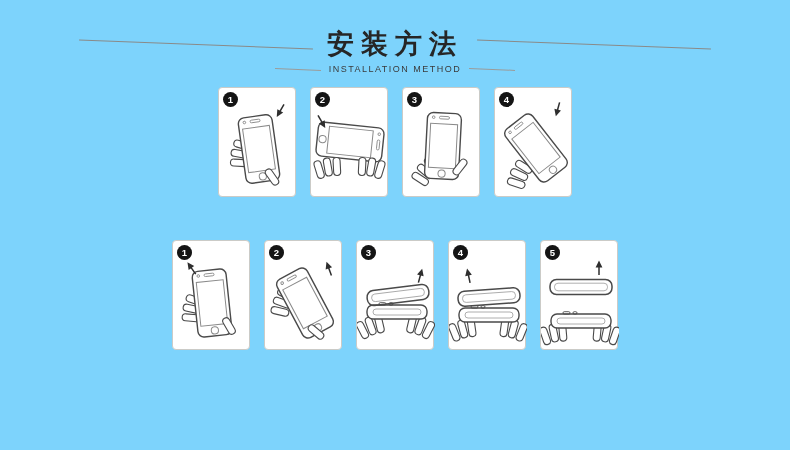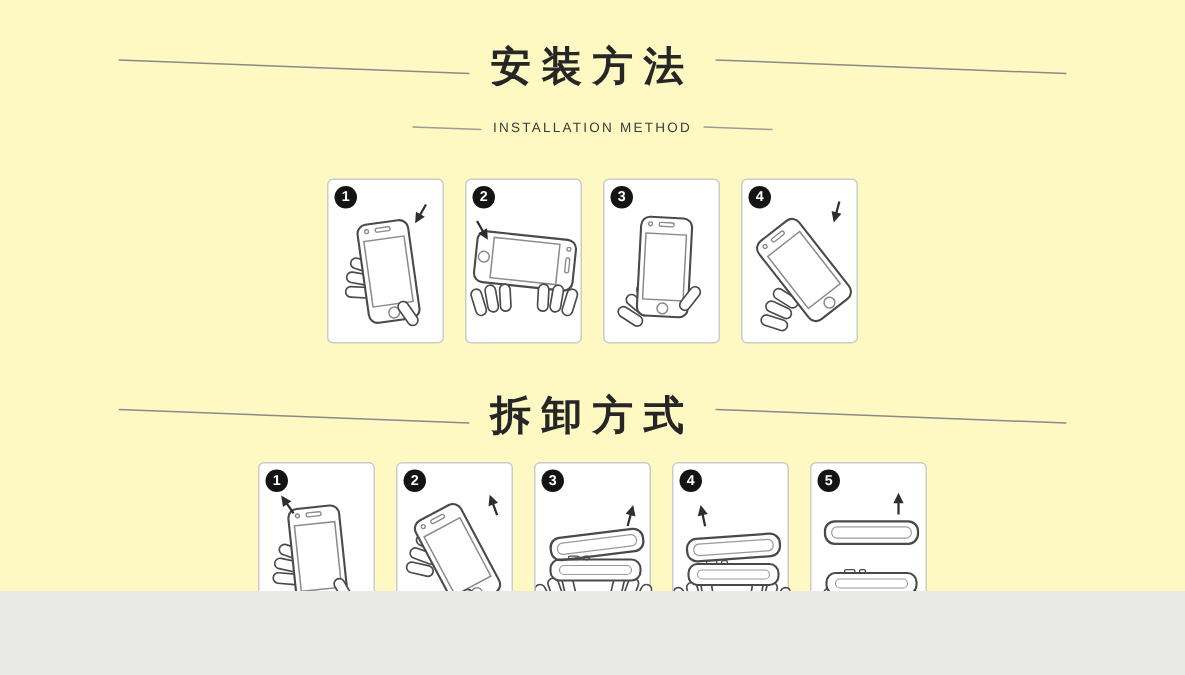--- a/index.html
+++ b/index.html
@@ -1,37 +1,37 @@
 <!DOCTYPE html>
 <html><head>
 <meta charset="utf-8">
 <style>
   * { margin:0; padding:0; box-sizing:border-box; }
   body { font-family:"Liberation Sans", sans-serif; background:#e9e9e7; }
   .canvas {
-    width:790px; height:394px; margin:0 auto; position:relative;
-    background:#fef9c3; overflow:hidden;
+    width:790px; height:450px; margin:0 auto; position:relative;
+    background:#7dd3fc; overflow:hidden;
   }
   .section { width:100%; }
   .section.install { padding-top:26px; }
   .section.remove  { padding-top:30px; }
 
   .hdr { display:flex; align-items:center; justify-content:center; }
   .hline {
     width:234px; height:1px; background:#8a8a88;
     transform:rotate(2.2deg);
   }
   .title {
     font-size:27px; font-weight:bold; color:#262626;
     letter-spacing:7px; margin:0 14px; white-space:nowrap;
   }
   .subhdr { display:flex; align-items:center; justify-content:center; margin-top:2px; }
   .sline { width:46px; height:1px; background:#9b9b99; transform:rotate(2.2deg); }
   .subtitle {
-    font-size:9px; color:#3a3a3a; letter-spacing:1.5px; margin:16px 8px; white-space:nowrap;
+    font-size:9px; color:#3a3a3a; letter-spacing:1.5px; margin:0 8px; white-space:nowrap;
   }
 
   .row { display:flex; justify-content:center; gap:14px; margin-top:13px; }
   .panel {
     width:78px; height:110px; background:#ffffff;
     border:1px solid #cbcbc7; border-radius:4px; position:relative;
     box-shadow:0 0 0 1px rgba(255,255,255,0.6) inset;
   }
   .badge {
     position:absolute; top:4px; left:4px; width:15px; height:15px;
@@ -130,25 +130,20 @@
           <use href="#g-fingers" transform="translate(25,83) rotate(25)"></use>
           <use href="#g-phoneF" transform="translate(41,56) rotate(-38)"></use>
           <use href="#g-arrow" transform="translate(62,20) rotate(195)"></use>
         </svg>
       </div>
 
     </div>
   </div>
 
   <div class="section remove">
-    <div class="hdr">
-      <span class="hline"></span>
-      <span class="title">拆卸方式</span>
-      <span class="hline"></span>
-    </div>
 
     <div class="row">
 
       <div class="panel">
         <span class="badge">1</span>
         <svg class="illu" viewBox="0 0 78 104">
           <use href="#g-fingers" transform="translate(20,64) rotate(12)"></use>
           <use href="#g-phoneF" transform="translate(39,58) rotate(-6)"></use>
           <use href="#g-finger" transform="translate(56,81) rotate(60)"></use>
           <use href="#g-arrow" transform="translate(17,21) rotate(-35)"></use>

